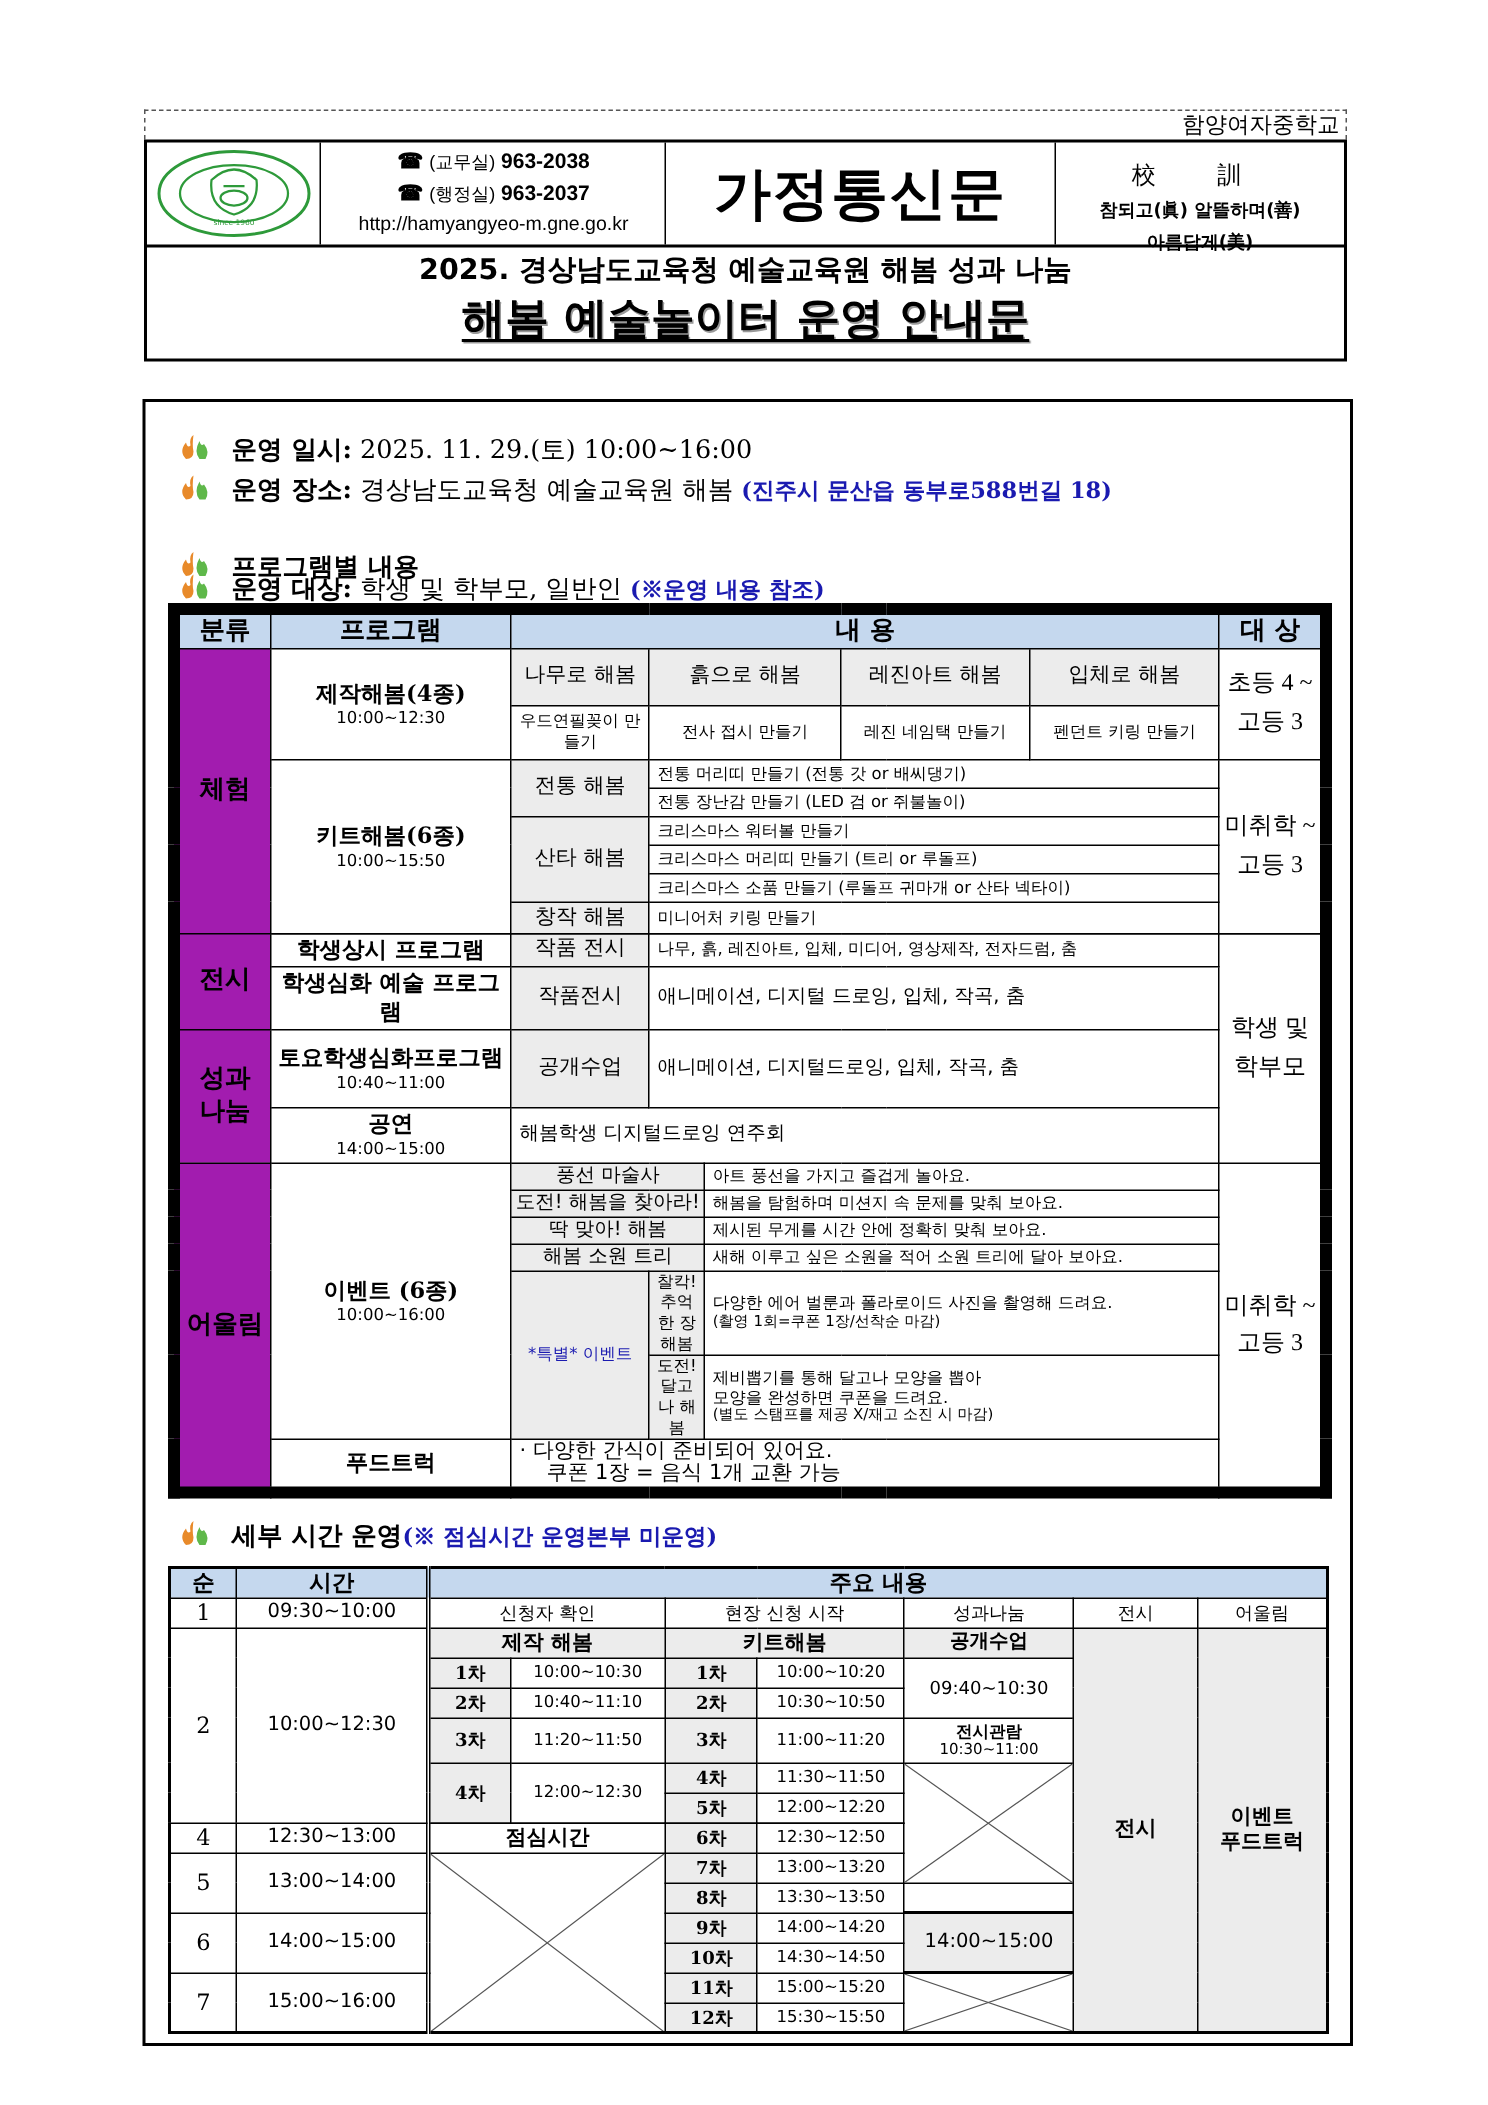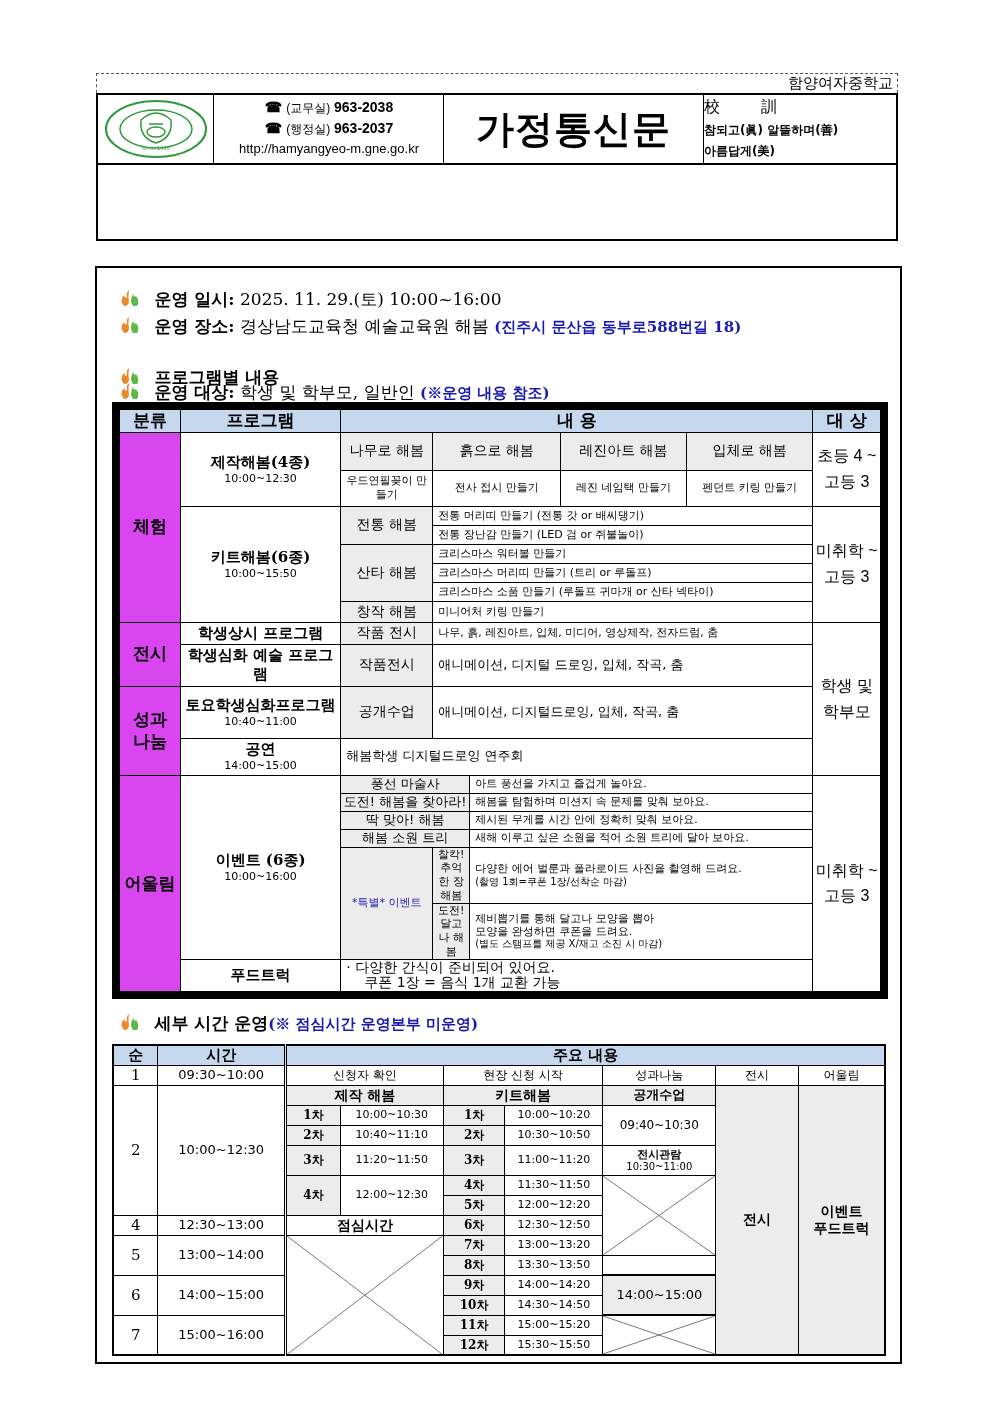--- a/index.html
+++ b/index.html
@@ -11,45 +11,45 @@
 
   .header { position: absolute; left: 96px; top: 93px; width: 802px; height: 148px; border: 2px solid #000; }
   .header-top { position: absolute; left: 0; top: 0; width: 798px; height: 70px; border-bottom: 2px solid #000; }
   .logo-cell { position: absolute; left: 0; top: 0; width: 116px; height: 68px; border-right: 1px solid #000; display: flex; align-items: center; justify-content: center; }
   .logo { width: 110px; height: 62px; }
   .contact-cell { position: absolute; left: 116px; top: 0; width: 230px; height: 68px; border-right: 1px solid #000; font-family: "Liberation Sans", sans-serif; }
   .contact-line { position: absolute; left: 0; width: 230px; text-align: center; font-size: 14px; font-weight: bold; }
   .contact-line .sm { font-size: 12px; font-weight: normal; }
   .contact-url { position: absolute; left: 0; top: 46px; width: 230px; text-align: center; font-size: 13px; }
   .title-cell { position: absolute; left: 346px; top: 0; width: 260px; height: 68px; border-right: 1px solid #000; display: flex; align-items: center; justify-content: center; font-family: "DejaVu Sans", sans-serif; font-size: 38px; font-weight: bold; letter-spacing: 1px; }
-  .motto-cell { position: absolute; left: 606px; top: 0; width: 192px; height: 56px; text-align: left; font-family: "DejaVu Sans", sans-serif; }
+  .motto-cell { position: absolute; left: 606px; top: 10px; width: 192px; height: 56px; text-align: center; font-family: "DejaVu Sans", sans-serif; }
   .motto-head { font-size: 16px; letter-spacing: 18px; margin-top: 2px; font-family: "DejaVu Serif", serif; }
   .motto-line { font-size: 12px; font-weight: bold; margin-top: 4px; }
   .header-sub { position: absolute; left: 0; top: 72px; width: 798px; text-align: center; font-family: "DejaVu Sans", sans-serif; font-size: 19px; font-weight: bold; }
   .header-main { position: absolute; left: 0; top: 98px; width: 798px; text-align: center; font-family: "DejaVu Sans", sans-serif; font-size: 29px; font-weight: bold; text-decoration: underline; text-underline-offset: 4px; text-shadow: 1px 1px 0 #999; }
 
   .body-box { position: absolute; left: 95px; top: 266px; width: 807px; height: 1098px; border: 2px solid #000; }
 
   .info { position: absolute; left: 22px; font-size: 17px; white-space: nowrap; }
   .info .lbl { font-weight: bold; }
   .info .blue { color: #1a1ab0; font-weight: bold; font-size: 15px; }
   .bullet { display: inline-block; width: 22px; height: 18px; vertical-align: -2px; margin-right: 8px; }
 
   table { border-collapse: collapse; position: absolute; }
   td { border: 1px solid #000; text-align: center; vertical-align: middle; font-family: "DejaVu Sans", sans-serif; font-size: 12.5px; line-height: 1.25; padding: 0 2px; }
 
   .prog { left: 15px; top: 134px; width: 776px; border: 8px solid #000000; }
   .prog td { font-size: 13px; }
   .hdr { background: #c5d8ee; font-family: "DejaVu Serif", serif; font-weight: bold; font-size: 17px !important; height: 26px; }
   .gray { background: #ececec; }
-  .cat { background: #d946ef; font-family: "DejaVu Serif", serif; font-weight: bold; font-size: 17px !important; }
+  .cat { background: #a21caf; font-family: "DejaVu Serif", serif; font-weight: bold; font-size: 17px !important; }
   .pname { font-family: "DejaVu Serif", serif; font-weight: bold; font-size: 15px !important; }
   .ptime { font-size: 11px; font-weight: normal; font-family: "DejaVu Sans", sans-serif; }
   .left { text-align: left; padding-left: 5px; margin-top: 36px; }
-  .target { font-family: Liberation Sans, sans-serif; font-size: 16px !important; line-height: 1.6; text-align: center; }
+  .target { font-family: Liberation Serif, serif; font-size: 16px !important; line-height: 1.6; text-align: center; }
   .blue-text { color: #1a1ab0; font-size: 11px !important; }
   .small { font-size: 11px !important; }
   .tiny { font-size: 10px !important; }
 
   .sched { left: 15px; top: 776px; width: 774px; border: 2px solid #000; }
   .sched td { font-size: 12px; height: 20px; }
   .sched .hdr { font-size: 15px !important; height: 20px; }
   .sched .num { font-family: "DejaVu Serif", serif; font-size: 15px !important; }
   .sched .tm { font-size: 13px !important; }
   .bold { font-weight: bold; font-family: "DejaVu Serif", serif; }
@@ -88,20 +88,22 @@
       </div>
       <div class="contact-url">http://hamyangyeo-m.gne.go.kr</div>
     </div>
     <div class="title-cell">가정통신문</div>
     <div class="motto-cell">
       <div class="motto-head">校 訓</div>
       <div class="motto-line">참되고(眞) 알뜰하며(善)</div>
       <div class="motto-line">아름답게(美)</div>
     </div>
   </div>
+  <div class="header-sub">2025. 경상남도교육청 예술교육원 해봄 성과 나눔</div>
+  <div class="header-main">해봄 예술놀이터 운영 안내문</div>
 </div>
 
 <div class="body-box">
 
   <div class="info" style="top:20px;">
     <svg class="bullet" viewBox="0 0 22 18">
         <path d="M5 17 Q0 12 5 6 Q6 10 8 8 Q7 3 10 1 Q9 8 10 12 Q10 17 5 17Z" fill="#e88a2a"></path>
         <path d="M14 17 Q10 12 14 5 Q15 9 17 7 Q21 12 18 17Z" fill="#5fb84a"></path>
       </svg>
     <span class="lbl">운영 일시:</span>

